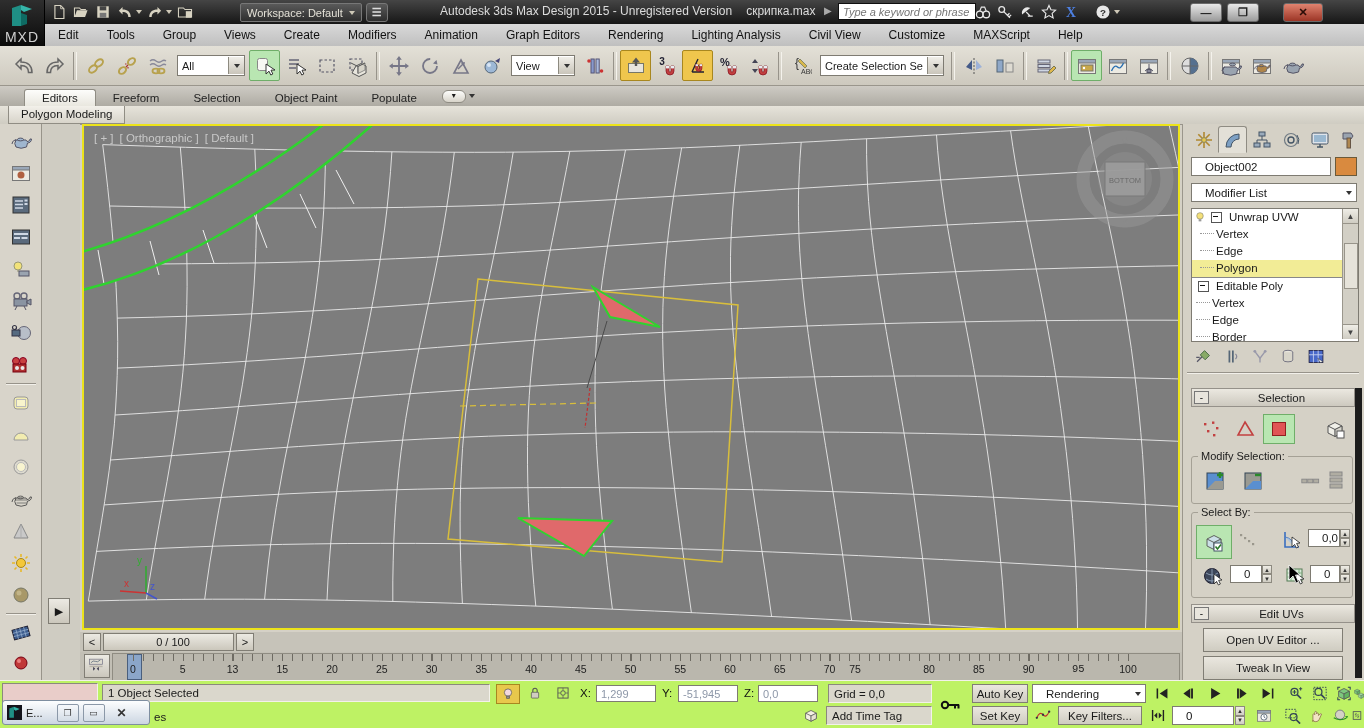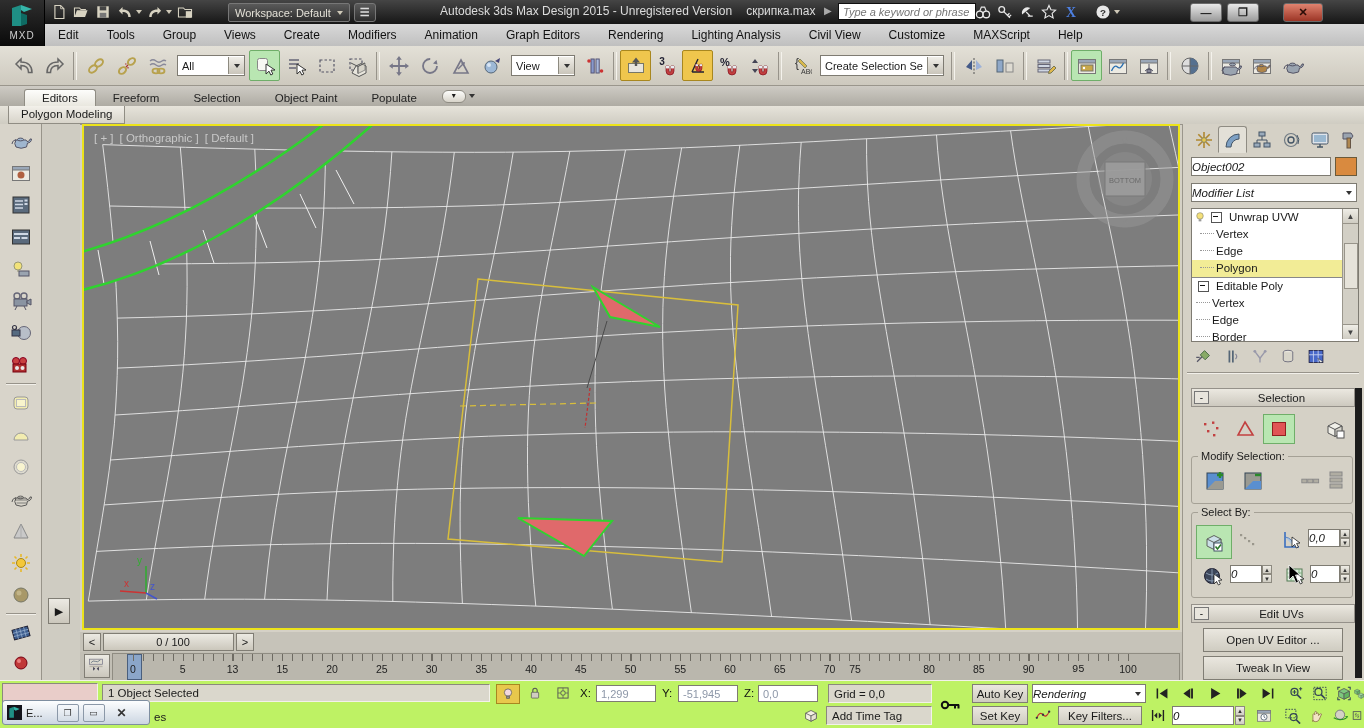--- a/index.html
+++ b/index.html
@@ -5,26 +5,26 @@
   html,body{margin:0;padding:0;background:#555;}
   #app{position:relative;width:1364px;height:728px;overflow:hidden;
        font-family:"Liberation Sans",sans-serif;font-size:11px;color:#1a1a1a;
        background:#d5d1c6;user-select:none;}
   .abs{position:absolute;}
   
   #titlebar{left:0;top:0;width:1364px;height:24px;background:linear-gradient(#454545,#161616);}
   #mxd-logo{left:0;top:0;width:44px;height:46px;background:linear-gradient(#2e2e2e,#0a0a0a);
             border-right:1px solid #000;text-align:center;z-index:5;}
   #mxd-logo .glyph{display:block;margin:3px auto 0;}
-  #mxd-logo .mxd{color:#cfcfcf;font-size:10px;letter-spacing:1px;}
+  #mxd-logo .mxd{color:#cfcfcf;font-size:14px;letter-spacing:1px;}
   .tb-ico{display:inline-flex;width:22px;height:20px;align-items:center;justify-content:center;}
   .tb-caret{width:8px;height:20px;display:inline-flex;align-items:center;}
   .caret-down{width:0;height:0;border-left:3.5px solid transparent;border-right:3.5px solid transparent;border-top:4px solid #cfc9b8;}
   #workspace-dd{display:flex;align-items:center;gap:6px;height:17px;padding:0 6px;
-      background:linear-gradient(#5a5a5a,#2e2e2e);border:1px solid #777;border-radius:2px;color:#e3e0d6;font-size:11px;}
+      background:linear-gradient(#5a5a5a,#2e2e2e);border:1px solid #777;border-radius:2px;color:#e3e0d6;font-size:11px;margin-left:12px;}
   #title-text{color:#dcdcdc;font-size:12px;white-space:nowrap;}
   #title-text .file{margin-left:14px;}
   #search-input{width:128px;height:15px;background:#fff;border:1px solid #0f0f0f;
       font-style:italic;font-size:11px;color:#777;padding:0 4px;font-family:"Liberation Sans",sans-serif;}
   .winbtn{height:17px;border-radius:3px;border:1px solid #6b6b6b;display:inline-flex;align-items:center;justify-content:center;
       background:linear-gradient(#e8e8e8,#9b9b9b);color:#222;font-size:11px;font-weight:bold;}
   .winbtn.close{background:linear-gradient(#e0836f,#9c3526);color:#2b0d08;}
   
   #menubar{left:44px;top:24px;width:1320px;height:22px;background:linear-gradient(#d9d9d9,#bfbfbf);
       display:flex;align-items:center;border-bottom:1px solid #8f8f8f;}
@@ -63,21 +63,21 @@
   .ts-btn{height:16px;background:linear-gradient(#eceae3,#cbc7bc);border:1px solid #807d74;display:flex;align-items:center;justify-content:center;font-size:11px;}
   #trackbar{left:80px;top:652px;width:1102px;height:28px;background:#c2bfb5;}
   #ruler{position:absolute;left:32px;top:1px;width:1066px;height:26px;background:#bab7ad;border:1px solid #8f8c82;}
   .tick-label{position:absolute;top:9px;font-size:10.5px;color:#222;transform:translateX(-50%);}
   #tb-thumb{position:absolute;left:14px;top:0;width:13px;height:24px;background:#8ba6c9;border:1px solid #4a5f7d;}
   
   #cmdpanel{left:1182px;top:124px;width:182px;height:556px;background:#d5d1c6;border-left:1px solid #9a968c;}
   .cp-tabs{position:absolute;left:6px;top:2px;display:flex;}
   .cp-tab{width:27px;height:25px;display:flex;align-items:center;justify-content:center;border:1px solid transparent;}
   .cp-tab.active{background:#e3e0d7;border-color:#8f8c83;border-bottom-color:#e3e0d7;border-radius:3px 3px 0 0;}
-  .field{background:#fff;border:1px solid #7e7b72;font-size:11.5px;display:flex;align-items:center;padding-left:0;box-sizing:border-box;font-style:italic;}
+  .field{background:#fff;border:1px solid #7e7b72;font-size:11.5px;display:flex;align-items:center;padding-left:13px;box-sizing:border-box;}
   #stackbox{position:absolute;left:8px;top:84px;width:166px;height:132px;background:#fff;border:1px solid #7e7b72;overflow:hidden;}
   .stack-row{height:17px;line-height:17px;font-size:11.5px;white-space:nowrap;display:flex;align-items:center;}
   .stack-row .lbl{padding-left:4px;}
   .stack-row.sel{background:#f2ec96;}
   .stack-row.base-sep{border-top:1px solid #888;}
   .minusbox{display:inline-block;width:9px;height:9px;border:1px solid #555;background:#fff;position:relative;margin:0 3px;}
   .minusbox::after{content:"";position:absolute;left:1px;top:3px;width:5px;height:1px;background:#111;}
   .treedots{display:inline-block;width:14px;border-bottom:1px dotted #999;margin:0 2px 3px 8px;}
   #stack-scroll{position:absolute;right:0;top:0;width:15px;height:130px;background:#d2cfc5;border-left:1px solid #9b978d;}
   .scr-btn{width:100%;height:14px;background:linear-gradient(#efede6,#cfccc2);border-bottom:1px solid #98948a;display:flex;align-items:center;justify-content:center;font-size:8px;color:#444;}

